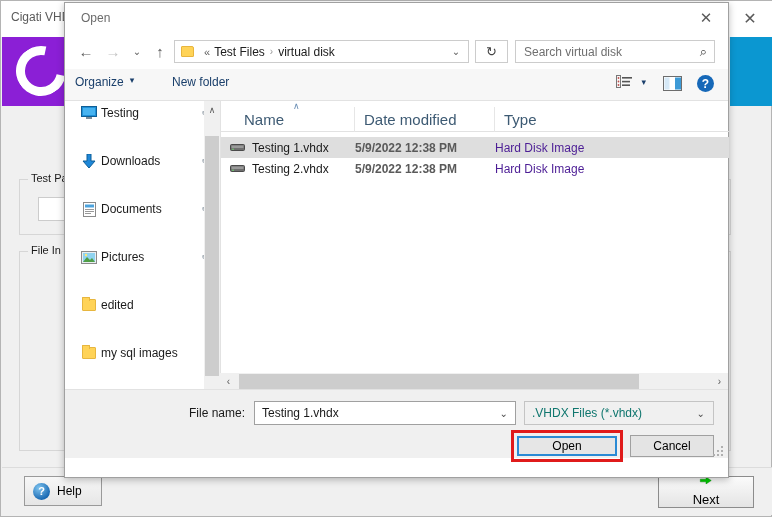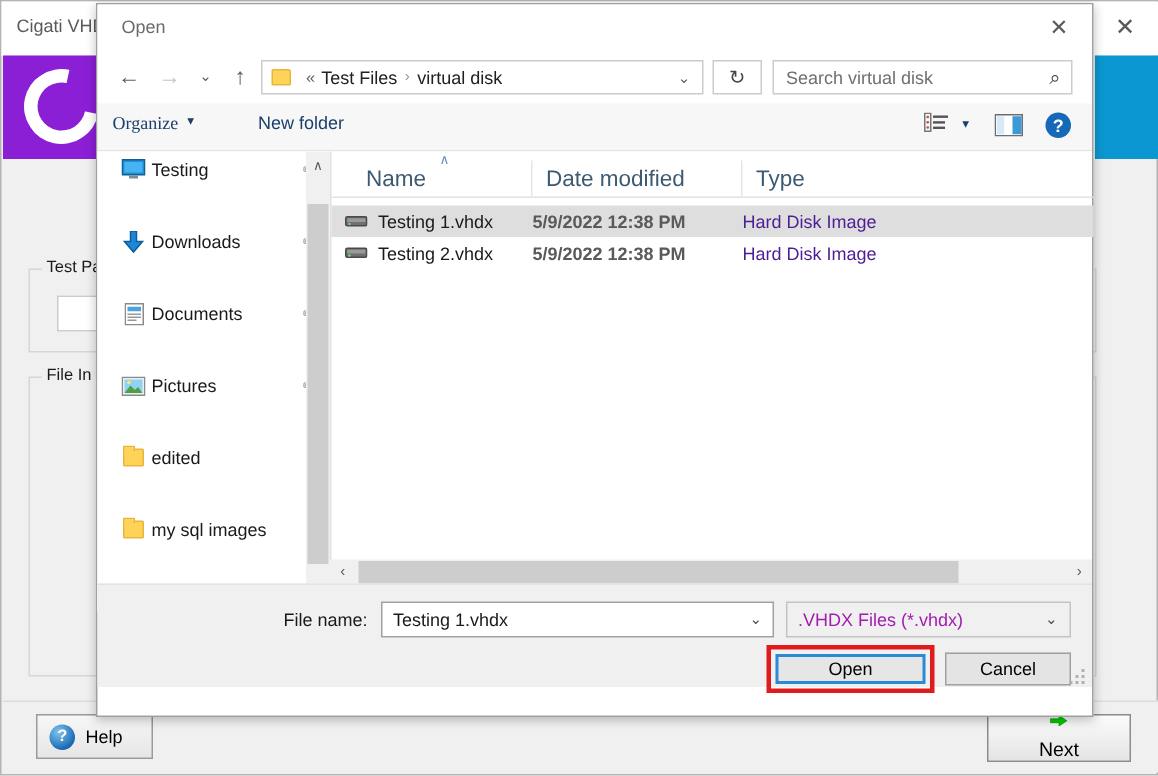--- a/index.html
+++ b/index.html
@@ -192,21 +192,21 @@
   }
 
   
   #command-bar {
     position: absolute; left: 0; top: 66px; width: 663px; height: 32px;
     background: #f7f7f7; border-bottom: 1px solid #e2e2e2;
   }
   #btn-organize {
     position: absolute; left: 10px; top: 6px;
     font-size: 12px; color: #1a3f6b;
-    display: flex; align-items: flex-start; gap: 6px; font-family: Liberation Serif, serif;
+    display: flex; align-items: flex-start; gap: 6px;
   }
   #btn-newfolder {
     position: absolute; left: 107px; top: 6px;
     font-size: 12px; color: #1a3f6b;
   }
   .tri-down { font-size: 9px; color: #1a3f6b; }
   #view-opts {
     position: absolute; right: 82px; top: 6px;
     display: flex; align-items: center; gap: 9px;
   }
@@ -356,21 +356,21 @@
   #filename-value { margin-left: 7px; font-size: 12px; color: #1a1a1a; }
   #filename-caret {
     margin-left: auto; margin-right: 7px; font-size: 10px; color: #4a4a4a;
   }
   #filetype-box {
     position: absolute; left: 459px; top: 11px;
     width: 190px; height: 24px;
     background: #f0f0f0; border: 1px solid #c4c4c4;
     display: flex; align-items: center;
   }
-  #filetype-value { margin-left: 7px; font-size: 12px; color: #a21caf; }
+  #filetype-value { margin-left: 7px; font-size: 12px; color: #0f766e; }
   #filetype-caret {
     margin-left: auto; margin-right: 8px; font-size: 10px; color: #4a4a4a;
   }
   #open-highlight {
     position: absolute; left: 446px; top: 40px;
     width: 112px; height: 32px;
     border: 3px solid #e01b1b;
   }
   #btn-open {
     position: absolute; left: 452px; top: 46px;

